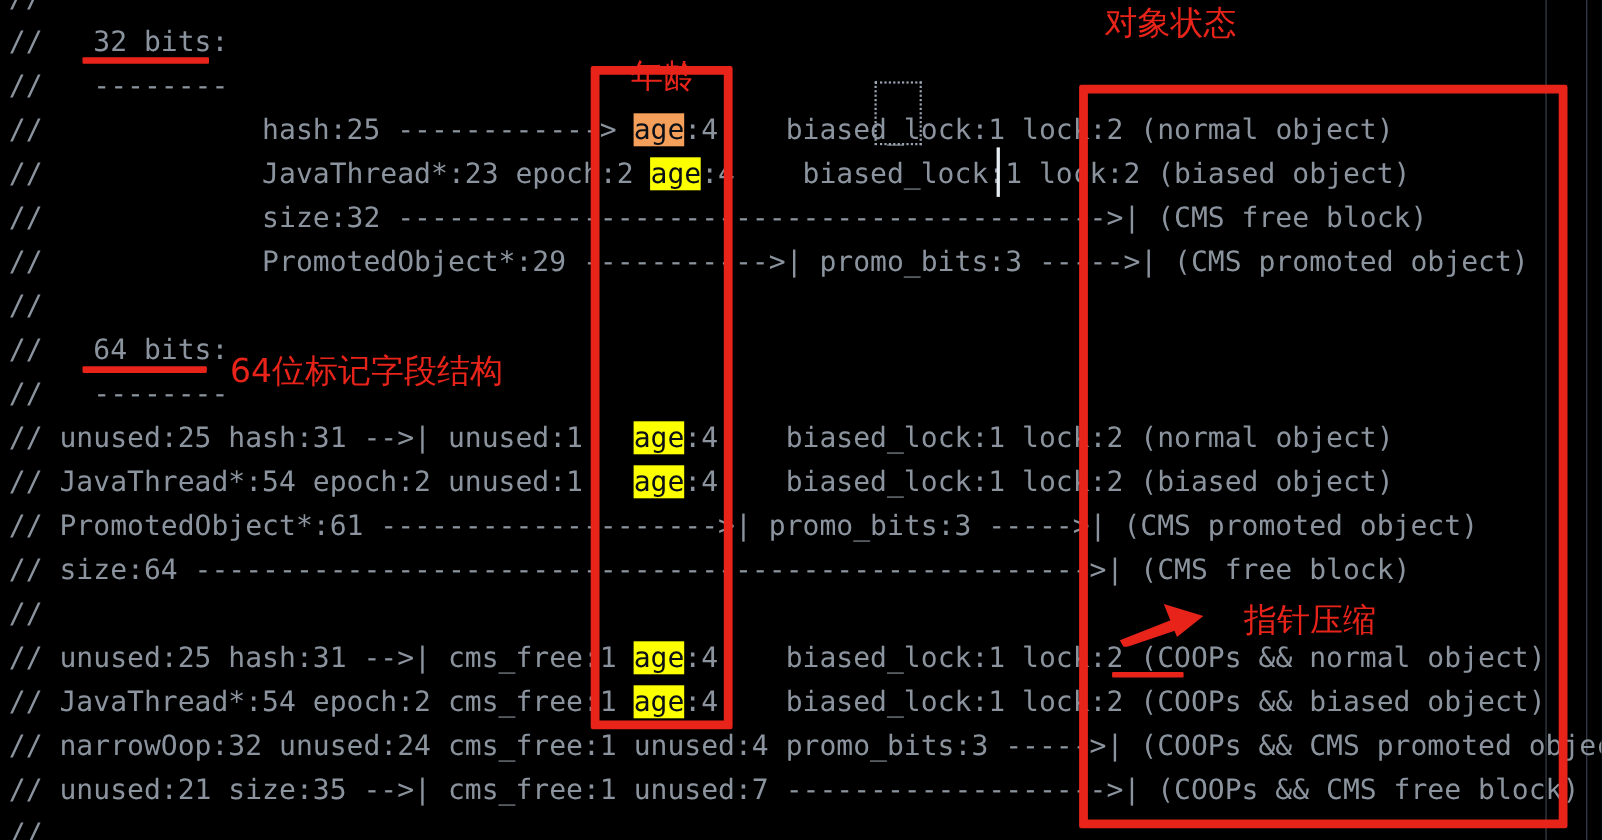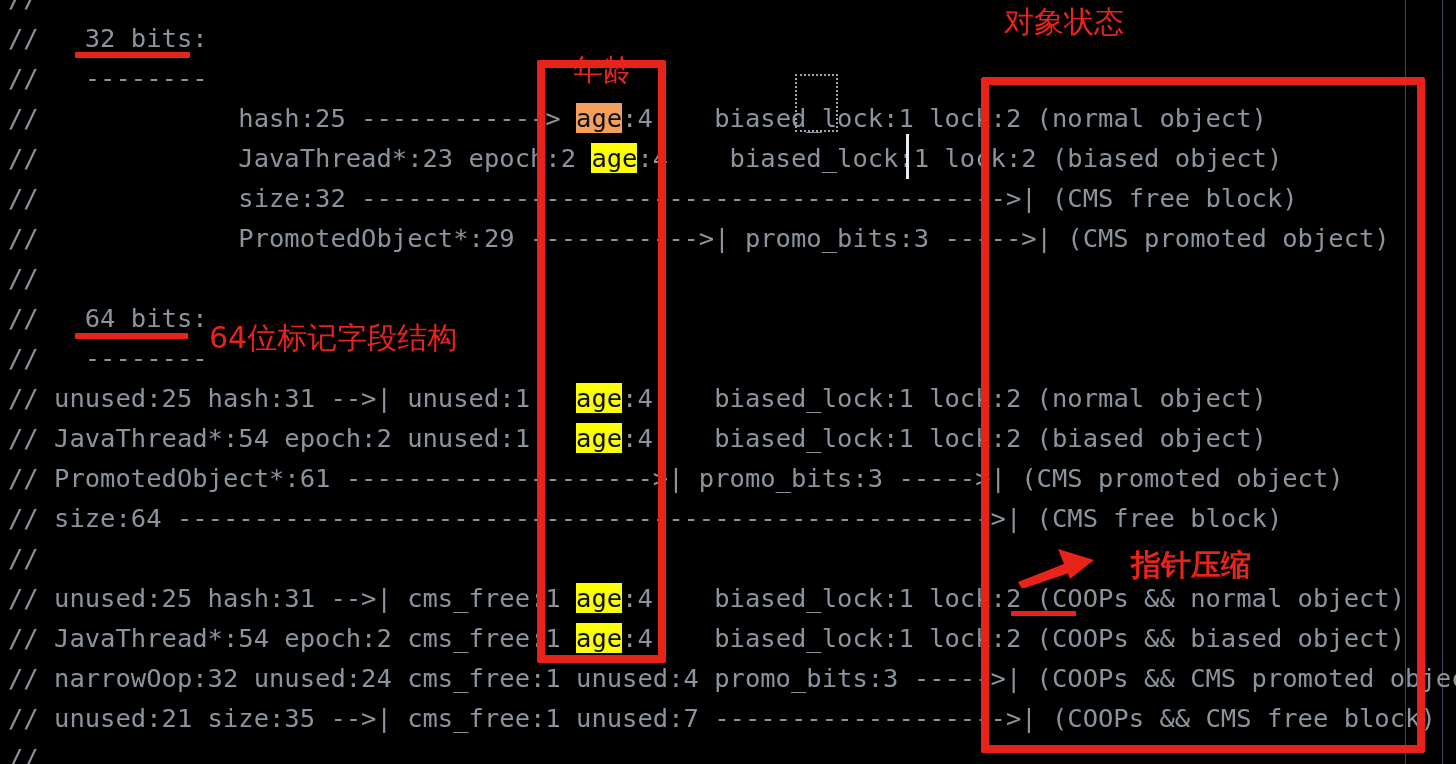--- a/index.html
+++ b/index.html
@@ -121,21 +121,21 @@
   <div class="ann-underline thin" style="left:1011px; top:611px; width:65px;"></div>
 
 
   <div class="ann-text" style="left:209px; top:291px;margin-top:28px;">64位标记字段结构</div>
 
   <div class="ann-text" style="left:573px; top:3px;margin-top:48px;">年龄</div>
 
   <div class="ann-text cn2" style="left:1004px; top:2px;">对象状态</div>
 
 
-  <div class="ann-text" style="left:1131px; top:546px;font-weight:bold;">指针压缩</div>
+  <div class="ann-text" style="left:1131px; top:546px;">指针压缩</div>
 
   <svg class="arrow-svg" style="left:1012px; top:548px;" width="92" height="40" viewBox="0 0 92 40">
     <g fill="#e8241a">
       <path d="M6 34 L62 12 L66 22 L10 41 Z"></path>
       <path d="M46 1 L82 12 L58 31 Z"></path>
     </g>
   </svg>
 
 </div>
 

